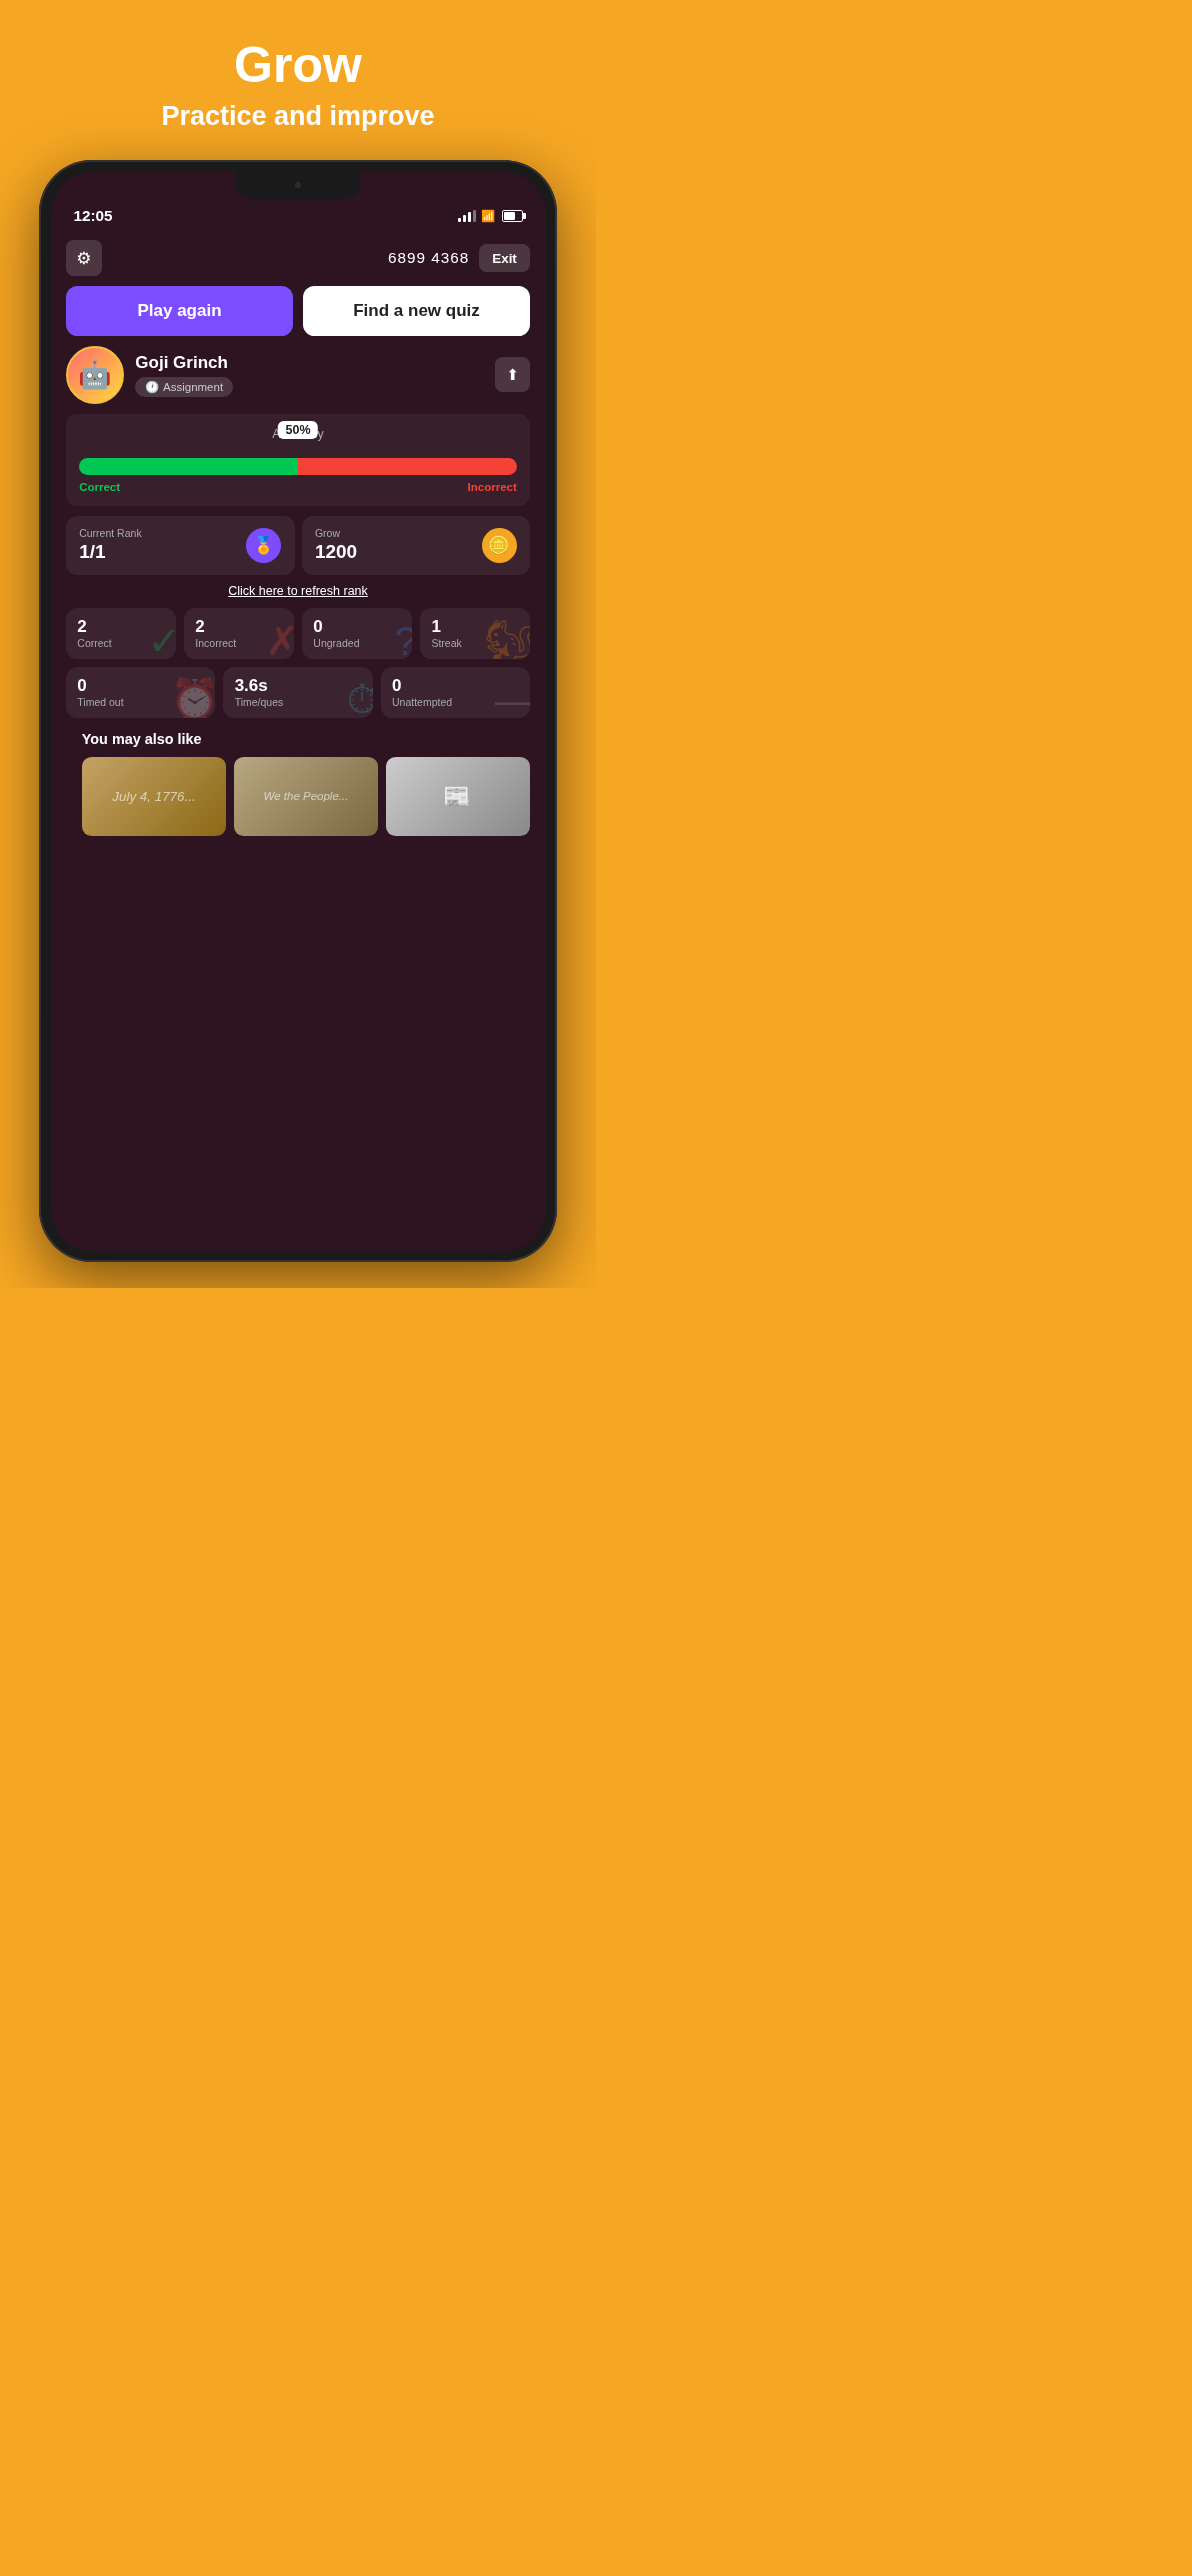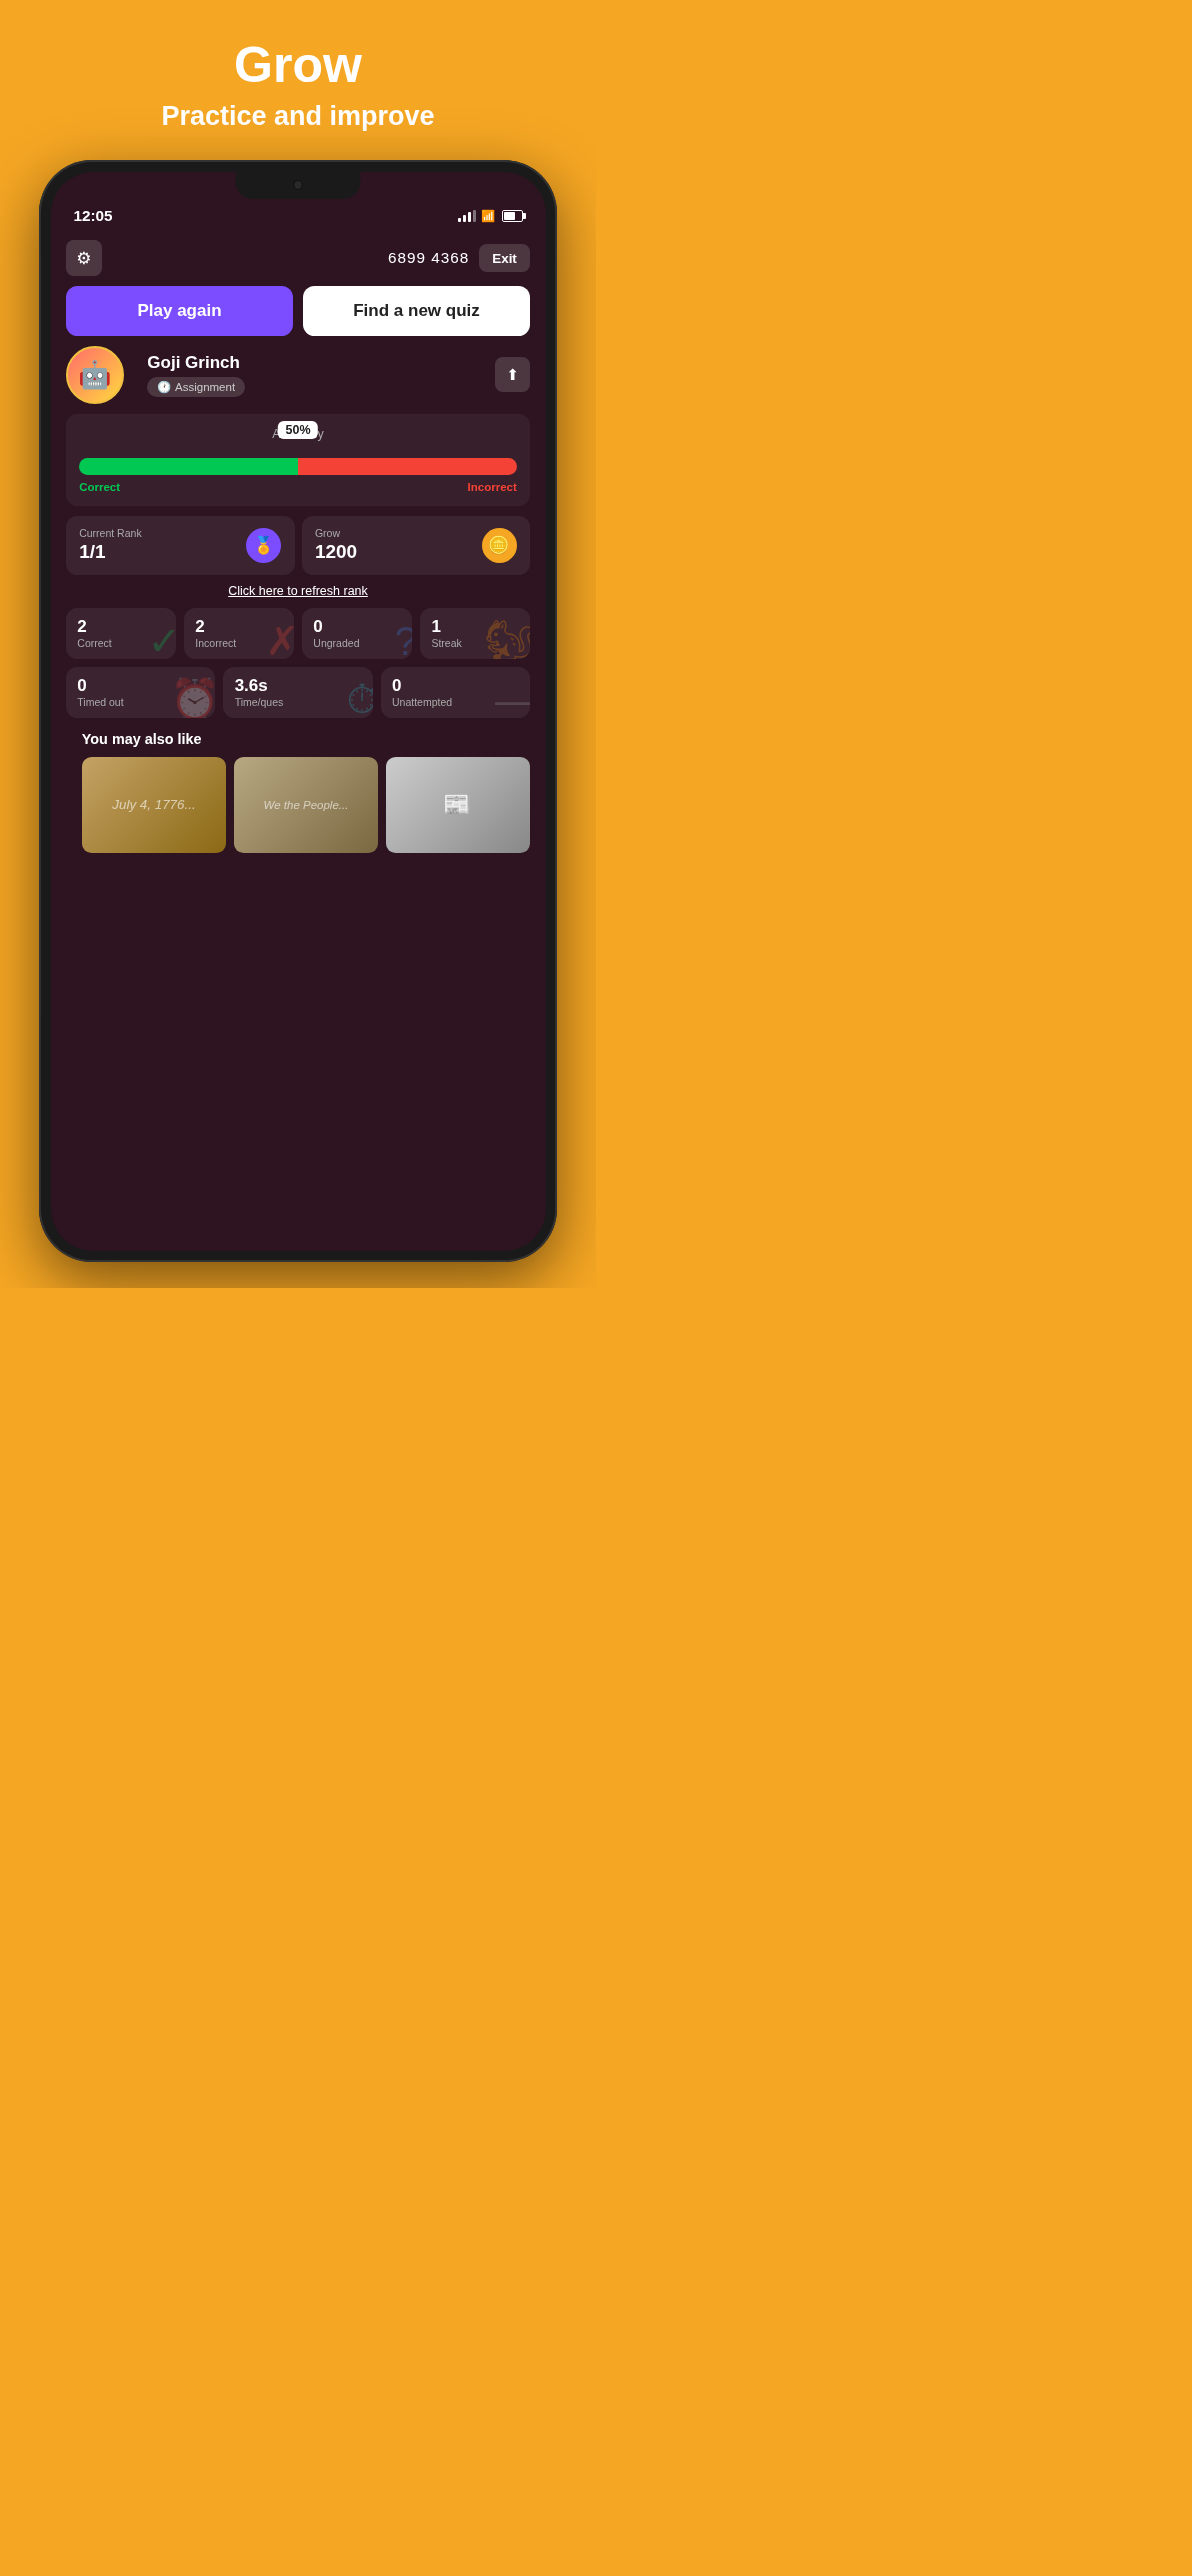--- a/index.html
+++ b/index.html
@@ -279,21 +279,20 @@
       display: flex;
       align-items: center;
       justify-content: center;
       font-size: 27px;
       border: 2.9px solid #f0c040;
       flex-shrink: 0;
     }
 
     .quiz-details {
       flex: 1;
-      margin-left: 12px;
     }
 
     .quiz-name {
       color: white;
       font-size: 17px;
       font-weight: 700;
     }
 
     .quiz-badge {
       display: inline-flex;
@@ -500,21 +499,21 @@
       margin-bottom: 9.6px;
     }
 
     .also-like-cards {
       display: flex;
       gap: 7.7px;
     }
 
     .also-like-card {
       flex: 1;
-      height: 96px;
+      height: 79px;
       border-radius: 9.6px;
       overflow: hidden;
       position: relative;
     }
 
     .also-like-card-bg {
       width: 100%;
       height: 100%;
       display: flex;
       align-items: center;

